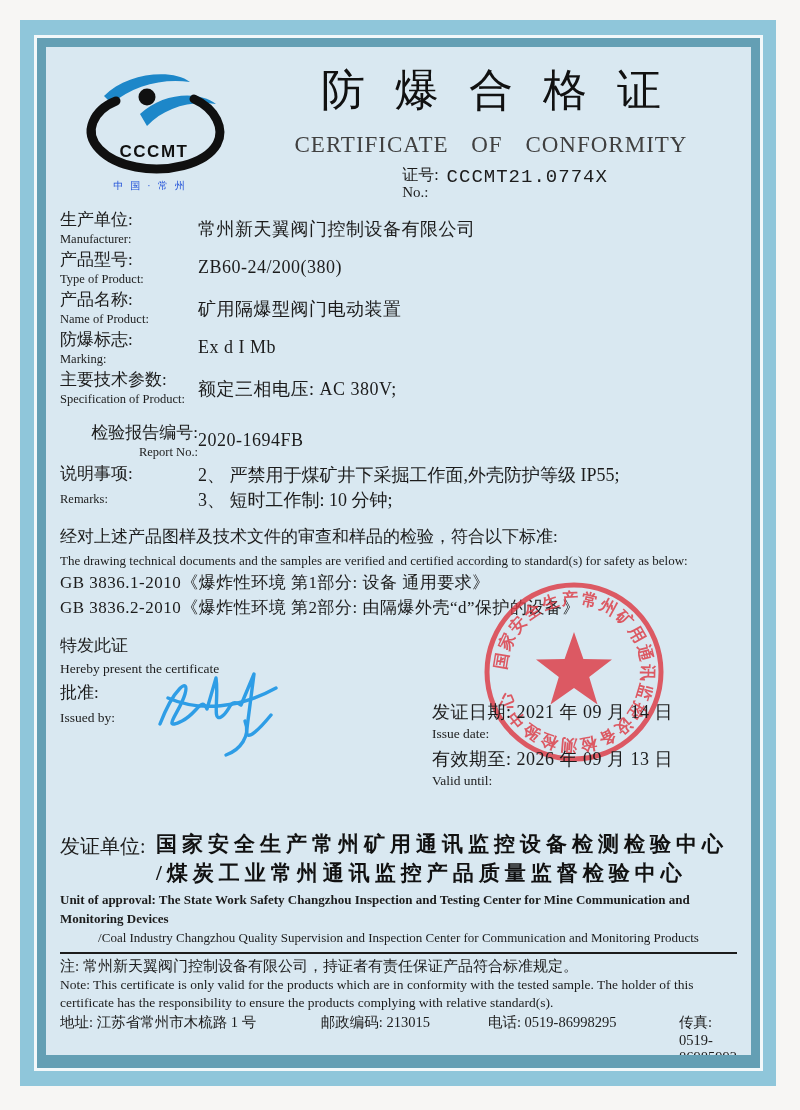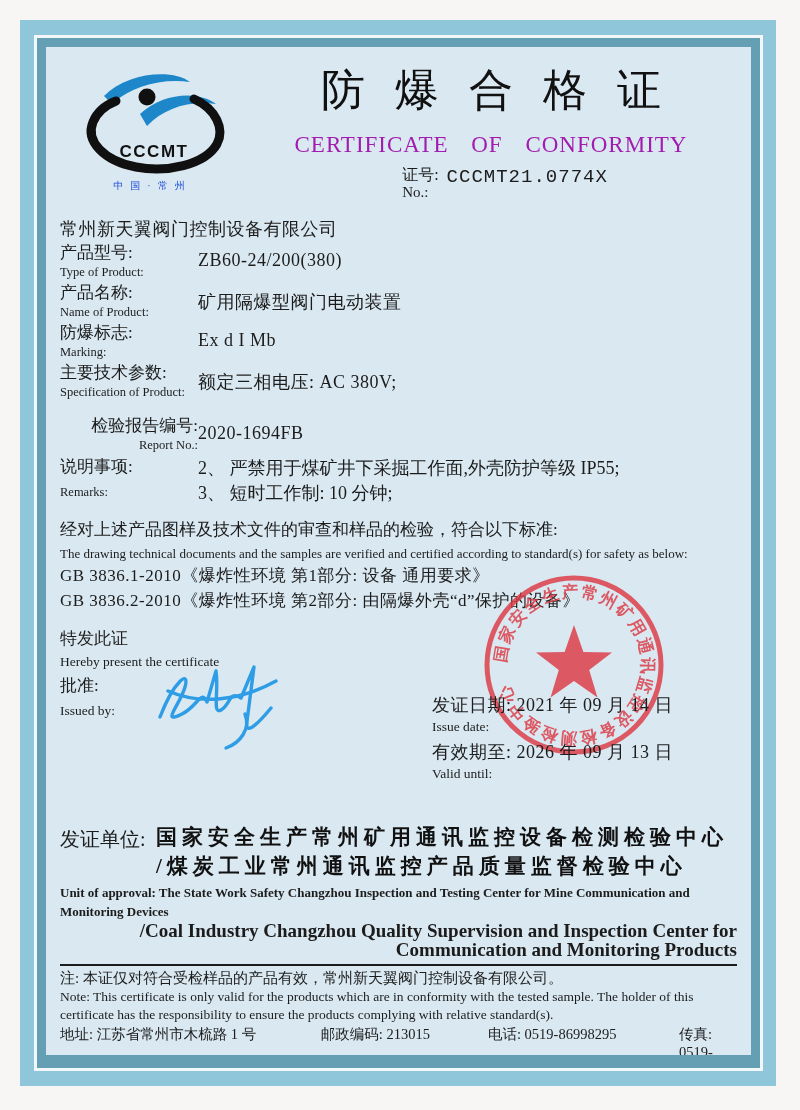--- a/index.html
+++ b/index.html
@@ -10,21 +10,21 @@
   .frame-teal  { position:absolute; left:3px; top:3px; right:3px; bottom:3px; background:#649fb4; }
   .content     { position:absolute; left:9px; top:9px; right:9px; bottom:13px; background:#d9e8f1; padding:0 14px; overflow:hidden; }
 
   
   .header { display:flex; height:158px; }
   .logo { width:185px; padding-top:22px; text-align:center; flex-shrink:0; }
   .logo svg { display:block; margin:0 auto; }
   .logo-sub { font-size:10px; letter-spacing:7px; margin-top:2px; color:#1d4ed8; }
   .title-wrap { flex:1; text-align:center; padding-top:14px; }
   .title-cn { font-size:44px; font-weight:500; letter-spacing:30px; text-indent:30px; color:#111; }
-  .title-en { font-size:23px; font-weight:500; word-spacing:16px; letter-spacing:1px; margin-top:12px; color:#a21caf; }
+  .title-en { font-size:23px; font-weight:500; word-spacing:16px; letter-spacing:1px; margin-top:12px; color:#404040; }
   .certno { display:flex; justify-content:center; align-items:flex-start; gap:8px; margin-top:8px; transform:translateX(14px); }
   .certno-labels { text-align:left; line-height:1.15; }
   .certno-cn { font-size:16px; display:block; }
   .certno-en { font-size:15px; display:block; }
   .certno-value { font-size:19px; letter-spacing:1px; font-family:"Liberation Mono","DejaVu Sans Mono",monospace; }
 
   
   .fields { margin-top:4px; }
   .frow { display:flex; margin-bottom:1px; }
   .flabel { width:138px; flex-shrink:0; }
@@ -51,21 +51,21 @@
   .dates { position:absolute; left:372px; top:66px; }
   .date-cn { font-size:18px; letter-spacing:0.5px; }
   .date-en { font-size:13.5px; margin-top:2px; margin-bottom:5px; }
   .stamp { position:absolute; left:418px; top:-58px; opacity:0.82; }
 
   
   .approval { display:flex; margin-top:0; }
   .approval-label { font-size:20px; width:96px; flex-shrink:0; padding-top:3px; }
   .approval-cn1, .approval-cn2 { font-size:21px; font-weight:bold; letter-spacing:5px; line-height:29px; color:#111; }
   .approval-en { font-size:13px; font-weight:bold; line-height:19px; margin-top:2px; }
-  .approval-en2 { font-size:19px; font-weight:bold; line-height:19px; text-align:right; }
+  .approval-en2 { font-size:13px; font-weight:normal; line-height:19px; text-align:center; }
 
   .rule { border-top:2.5px solid #1c1c1c; margin-top:5px; }
 
   .note-cn { font-size:15px; margin-top:3px; }
   .note-en { font-size:13.5px; line-height:17.5px; }
 
   .addr-row { display:flex; margin-top:2px; }
   .addr-row.cn span { font-size:14.5px; }
   .a1 { width:262px; } .a2 { width:168px; } .a3 { width:192px; } .a4 { flex:1; }
 </style>
@@ -97,20 +97,24 @@
                   <span class="certno-cn">证号:</span>
                   <span class="certno-en">No.:</span>
                 </span>
                 <span class="certno-value">CCCMT21.0774X</span>
               </div>
             </div>
           </div>
 
           <div class="fields">
             <div class="frow">
+              <div class="flabel">
+                <div class="flabel-cn">生产单位:</div>
+                <div class="flabel-en">Manufacturer:</div>
+              </div>
               <div class="fvalue">常州新天翼阀门控制设备有限公司</div>
             </div>
             <div class="frow">
               <div class="flabel">
                 <div class="flabel-cn">产品型号:</div>
                 <div class="flabel-en">Type of Product:</div>
               </div>
               <div class="fvalue">ZB60-24/200(380)</div>
             </div>
             <div class="frow">
@@ -200,21 +204,21 @@
             <div>
               <div class="approval-cn1">国家安全生产常州矿用通讯监控设备检测检验中心</div>
               <div class="approval-cn2">/煤炭工业常州通讯监控产品质量监督检验中心</div>
             </div>
           </div>
           <div class="approval-en">Unit of approval: The State Work Safety Changzhou Inspection and Testing Center for Mine Communication and Monitoring Devices</div>
           <div class="approval-en2">/Coal Industry Changzhou Quality Supervision and Inspection Center for Communication and Monitoring Products</div>
 
           <div class="rule"></div>
 
-          <div class="note-cn">注: 本证仅对符合受检样品的产品有效，常州新天翼阀门控制设备有限公司。</div>
+          <div class="note-cn">注: 常州新天翼阀门控制设备有限公司，持证者有责任保证产品符合标准规定。</div>
           <div class="note-en">Note: This certificate is only valid for the products which are in conformity with the tested sample. The holder of this certificate has the responsibility to ensure the products complying with relative standard(s).</div>
 
           <div class="addr-row cn">
             <span class="a1">地址: 江苏省常州市木梳路 1 号</span>
             <span class="a2">邮政编码: 213015</span>
             <span class="a3">电话: 0519-86998295</span>
             <span class="a4">传真: 0519-86985992</span>
           </div>
 
         </div>

